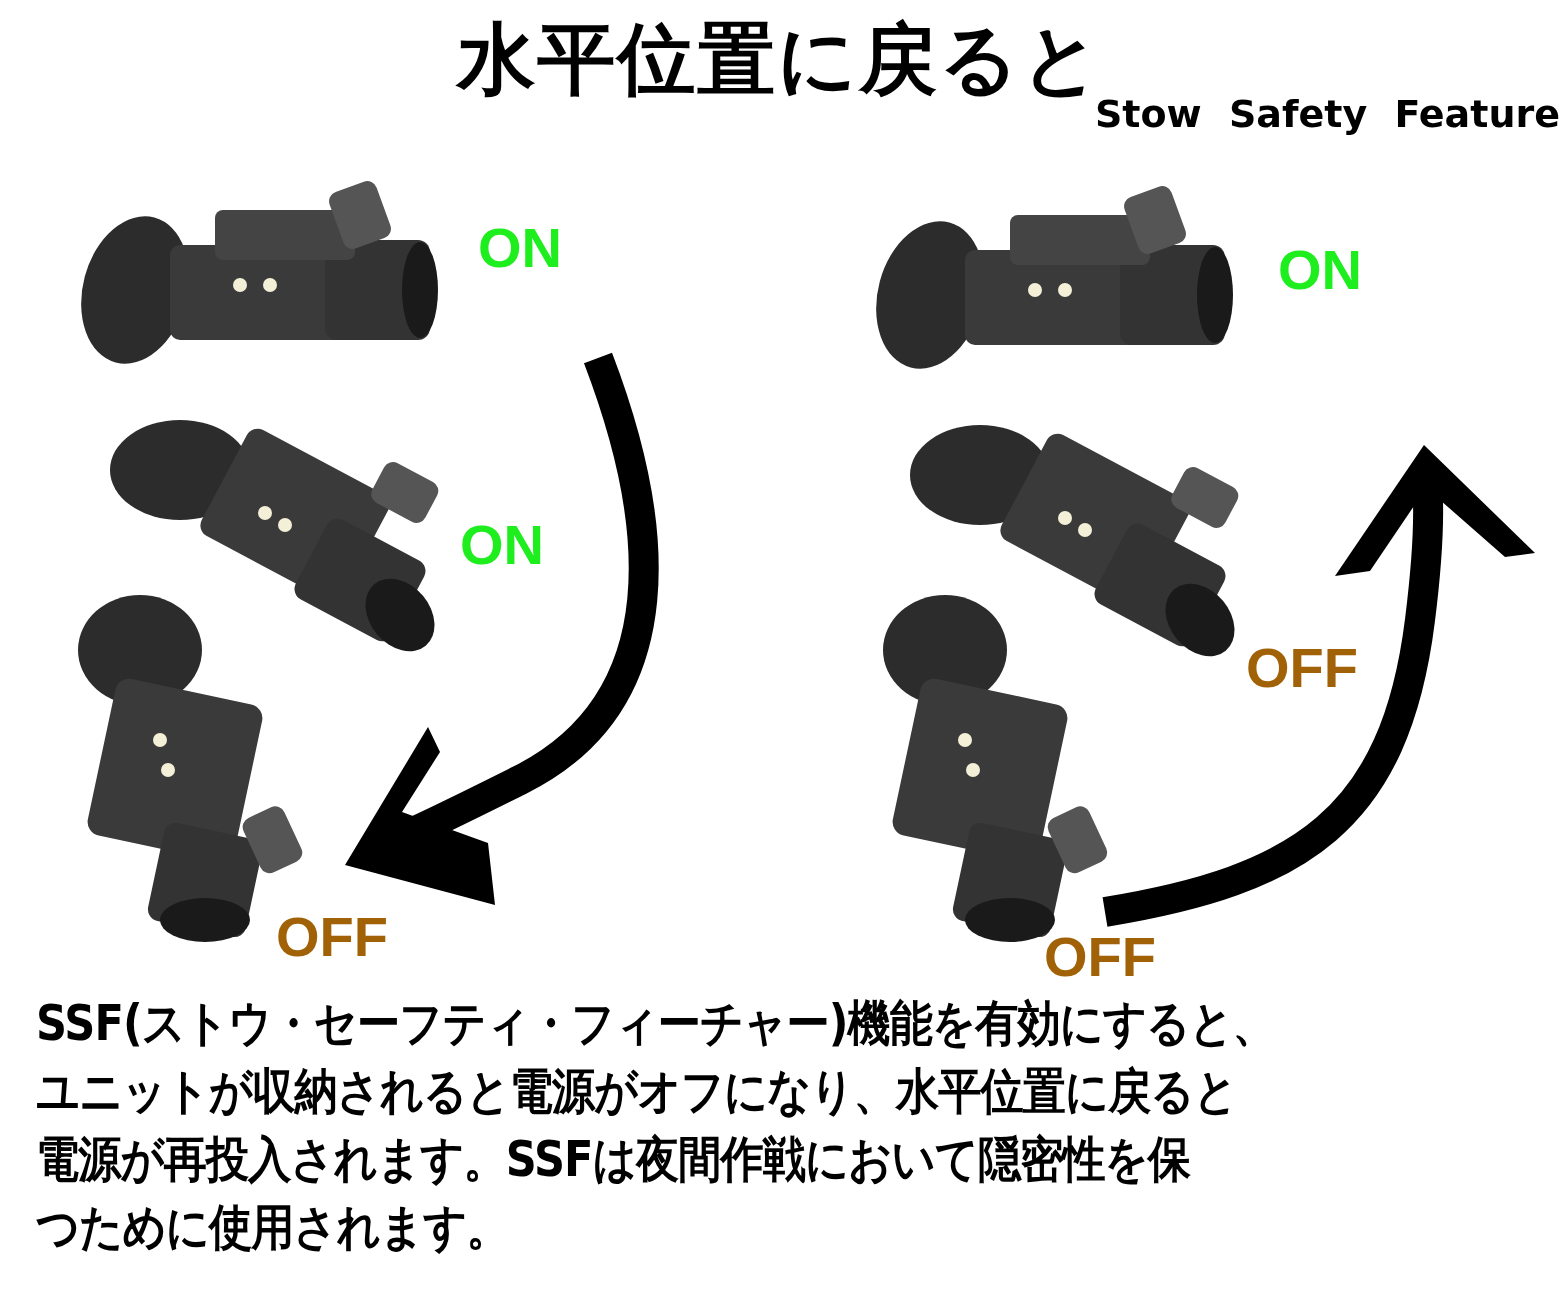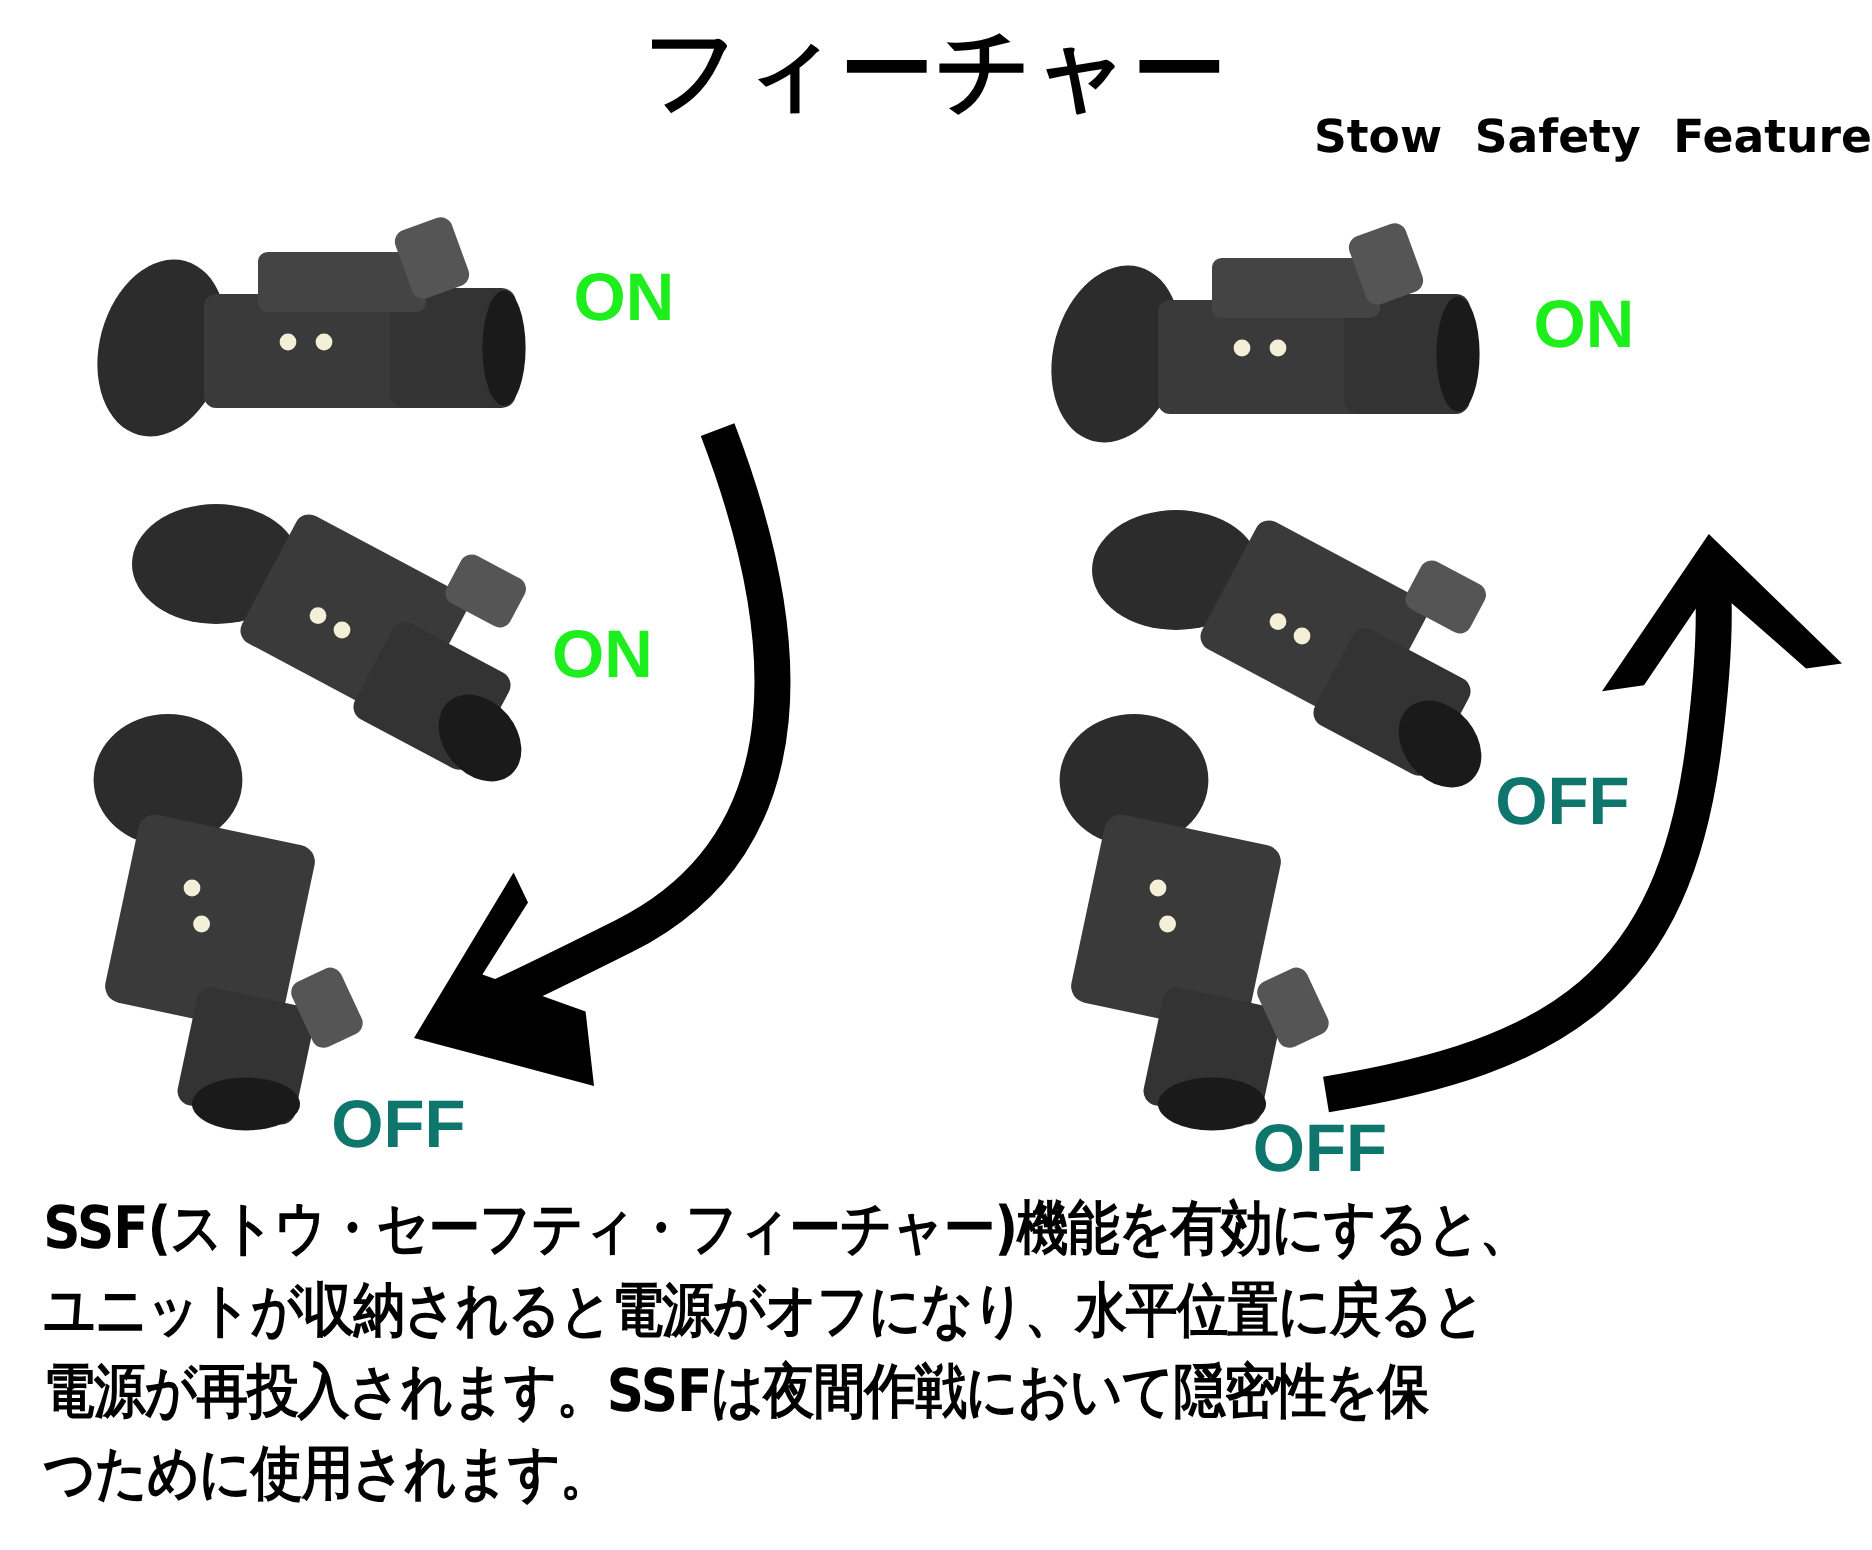--- a/index.html
+++ b/index.html
@@ -6,32 +6,32 @@
   body { width:1560px; height:1292px; position:relative; overflow:hidden;
          font-family:"DejaVu Sans", sans-serif; color:#000; }
   .title-jp { position:absolute; left:0; width:1560px; top:14px; text-align:center;
               font-size:78px; font-weight:bold; letter-spacing:2px; line-height:90px; }
   .title-en { position:absolute; left:0; width:1560px; top:92px; text-align:right;
               font-size:38px; font-weight:bold; word-spacing:14px; line-height:44px;
               font-family:"DejaVu Sans", sans-serif; }
   .state { position:absolute; font-family:"Liberation Sans", sans-serif; font-weight:bold;
            font-size:56px; line-height:60px; }
   .on { color:#1eee1e;text-align:center; }
-  .off { color:#0f766e; }
+  .off { color:#a16207; }
   .device { position:absolute; }
   .arrows { position:absolute; left:0; top:0; width:1560px; height:1000px; }
   .body-text { position:absolute; left:36px; top:990px; width:1500px;
                font-family:"DejaVu Sans", sans-serif; font-weight:bold; font-size:49px;
                line-height:68px; letter-spacing:-1px; transform:scaleX(0.88); transform-origin:left top; }
   .body-text span { display:block; white-space:nowrap; }
 </style>
 </head>
 <body>
 
-<div class="title-jp">フィーチャー</div>
+<div class="title-jp">水平位置に戻ると</div>
 <div class="title-en">Stow Safety Feature</div>
 
 <svg class="device" style="left:75px;top:180px" width="370" height="200" viewBox="0 0 370 200">
   <ellipse cx="60" cy="110" rx="52" ry="75" fill="#2c2c2c" transform="rotate(15 60 110)"></ellipse>
   <rect x="95" y="65" width="180" height="95" rx="10" fill="#3a3a3a"></rect>
   <rect x="250" y="60" width="105" height="100" rx="12" fill="#333"></rect>
   <ellipse cx="345" cy="110" rx="18" ry="48" fill="#1a1a1a"></ellipse>
   <rect x="140" y="30" width="140" height="50" rx="8" fill="#444"></rect>
   <rect x="260" y="5" width="50" height="60" rx="10" fill="#555" transform="rotate(-20 285 35)"></rect>
   <circle cx="165" cy="105" r="7" fill="#f4f0d8"></circle>

